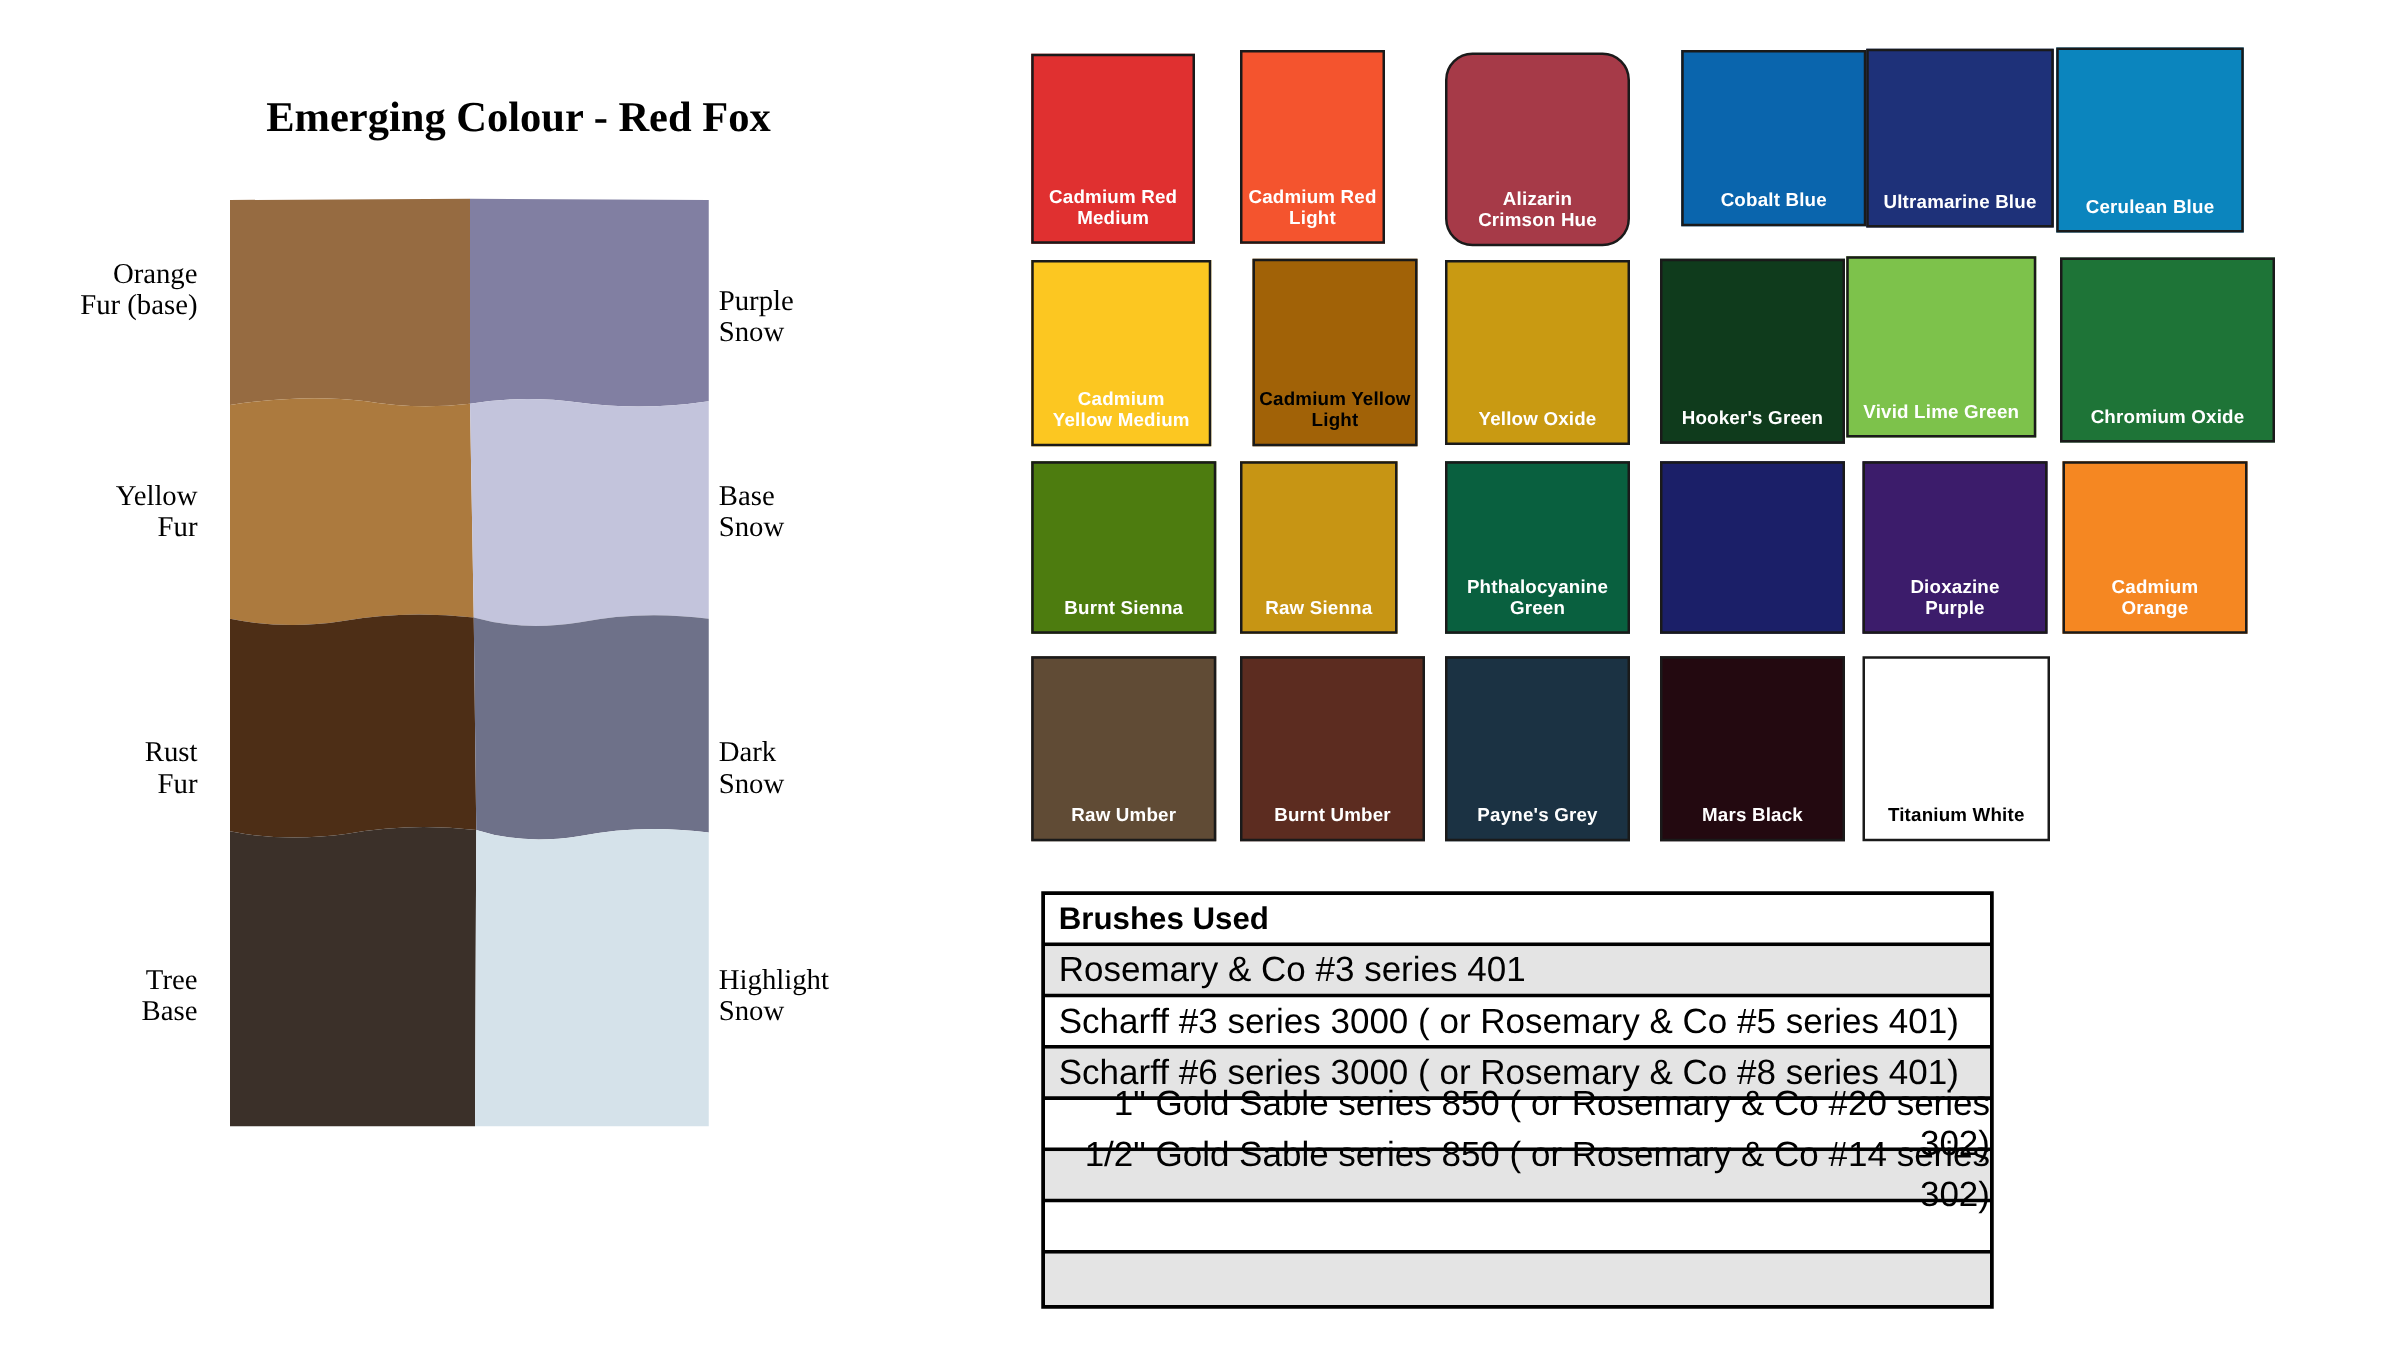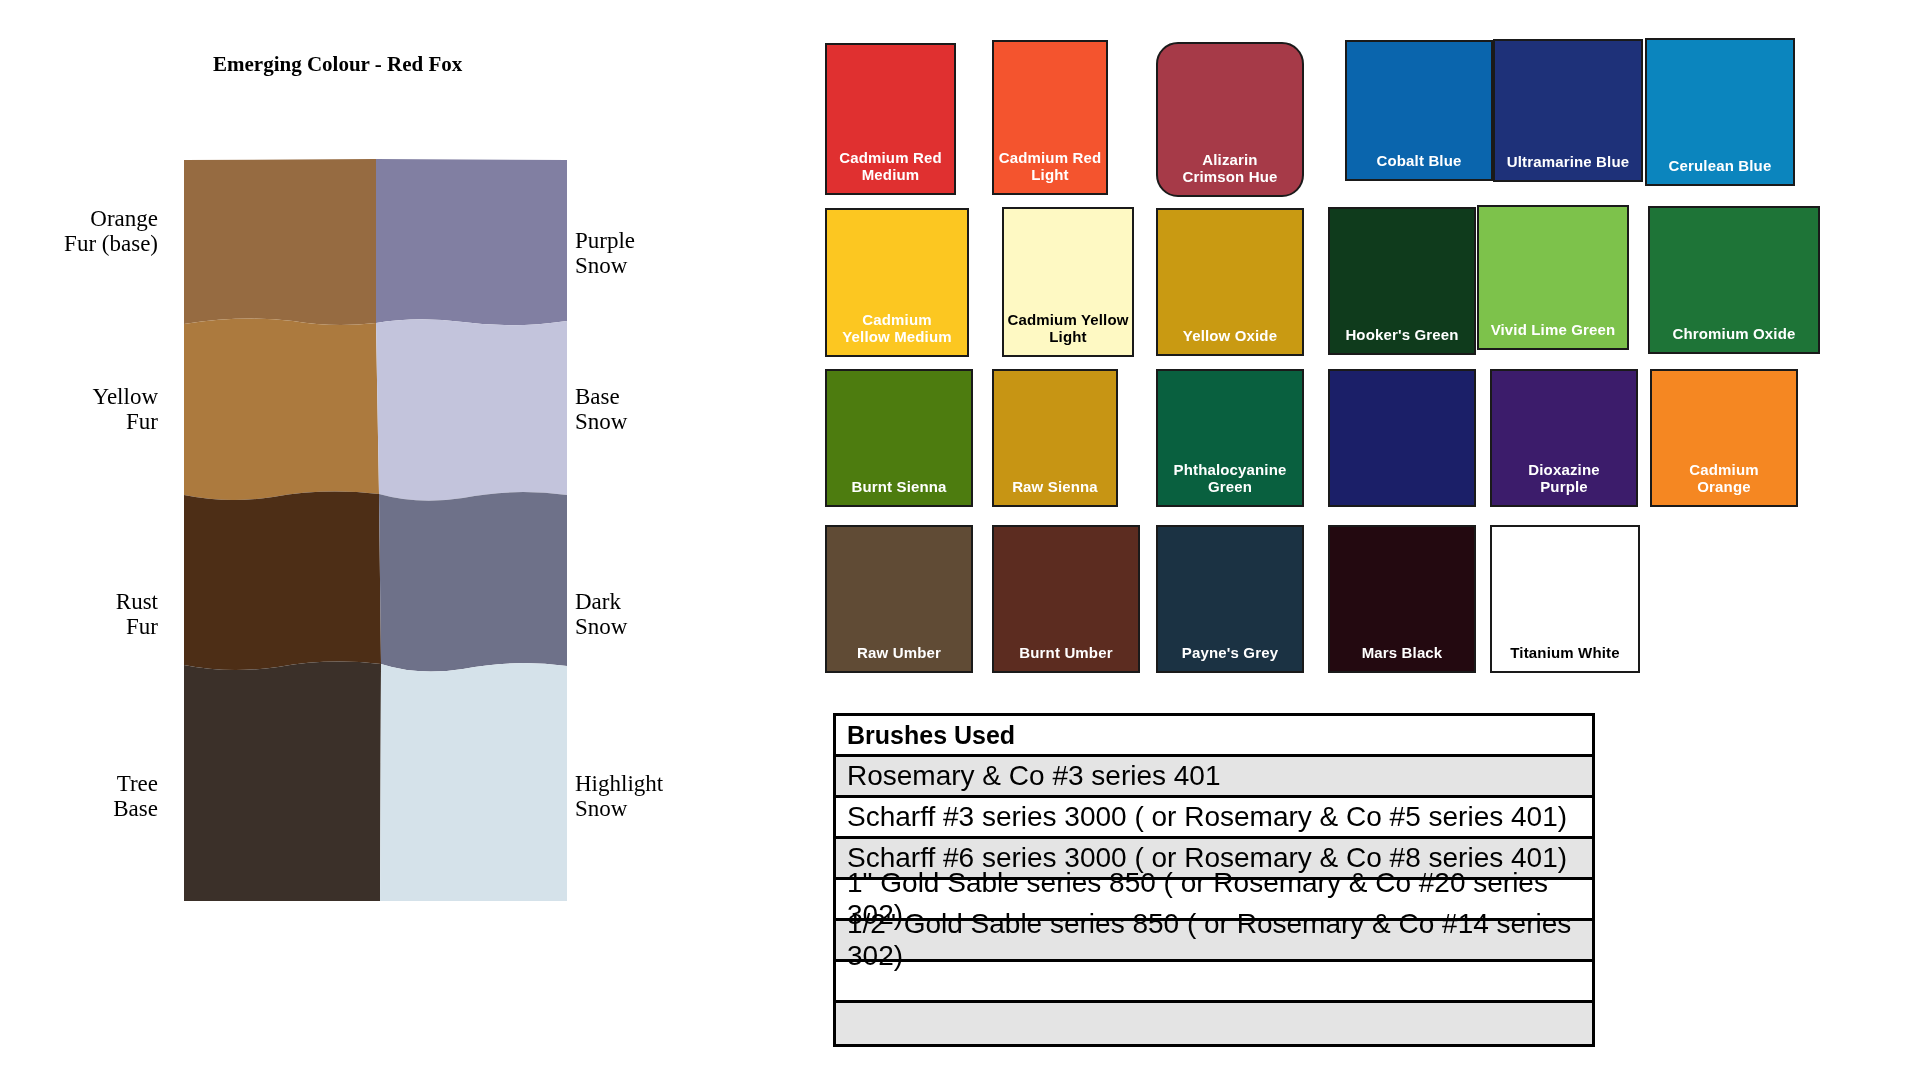--- a/index.html
+++ b/index.html
@@ -17,24 +17,24 @@
   }
 
   
   #fox-panel {
     position: absolute;
     left: 0; top: 0;
     width: 660px; height: 920px;
   }
   #chart-title {
     position: absolute;
-    left: 213px; top: 52px;
+    left: 213px; top: 76px;
     font-family: "Liberation Serif", serif;
     font-weight: bold;
-    font-size: 21px;
+    font-size: 34px;
     color: #000000;
     white-space: nowrap;
   }
   #fox-swatch-block {
     position: absolute;
     left: 183px; top: 158px;
     width: 385px; height: 745px;
   }
   #fox-swatch-block svg {
     display: block;
@@ -80,20 +80,21 @@
   }
 
   
   #brushes-table {
     position: absolute;
     left: 833px; top: 713px;
     width: 762px;
     box-sizing: border-box;
     border: 3px solid #000000;
     background: #ffffff;
+    text-align: right;
   }
   .brush-head {
     box-sizing: border-box;
     height: 41px;
     border-bottom: 3px solid #000000;
     background: #ffffff;
     display: flex;
     align-items: center;
     padding-left: 11px;
     font-family: "Liberation Sans", sans-serif;
@@ -177,21 +178,21 @@
     <div class="swatch" style="left: 1493px; top: 39px; width: 150px; height: 143px; background: rgb(30, 49, 121);">
       <span class="swatch-label" style="color: rgb(255, 255, 255);">Ultramarine Blue</span>
     </div>
     <div class="swatch" style="left: 1645px; top: 38px; width: 150px; height: 148px; background: rgb(11, 133, 190);">
       <span class="swatch-label" style="color: rgb(255, 255, 255);">Cerulean Blue</span>
     </div>
     <div class="swatch" style="left: 825px; top: 208px; width: 144px; height: 149px; background: rgb(252, 199, 33);">
       <span class="swatch-label" style="color: rgb(255, 255, 255);">Cadmium
 Yellow Medium</span>
     </div>
-    <div class="swatch" style="left: 1002px; top: 207px; width: 132px; height: 150px; background: #fef9c3;">
+    <div class="swatch" style="left: 1002px; top: 207px; width: 132px; height: 150px; background: #a16207;">
       <span class="swatch-label" style="color: rgb(0, 0, 0);">Cadmium Yellow
 Light</span>
     </div>
     <div class="swatch" style="left: 1156px; top: 208px; width: 148px; height: 148px; background: rgb(201, 154, 18);">
       <span class="swatch-label" style="color: rgb(255, 255, 255);">Yellow Oxide</span>
     </div>
     <div class="swatch" style="left: 1328px; top: 207px; width: 148px; height: 148px; background: rgb(15, 59, 28);">
       <span class="swatch-label" style="color: rgb(255, 255, 255);">Hooker's Green</span>
     </div>
     <div class="swatch" style="left: 1477px; top: 205px; width: 152px; height: 145px; background: rgb(125, 194, 75);">

